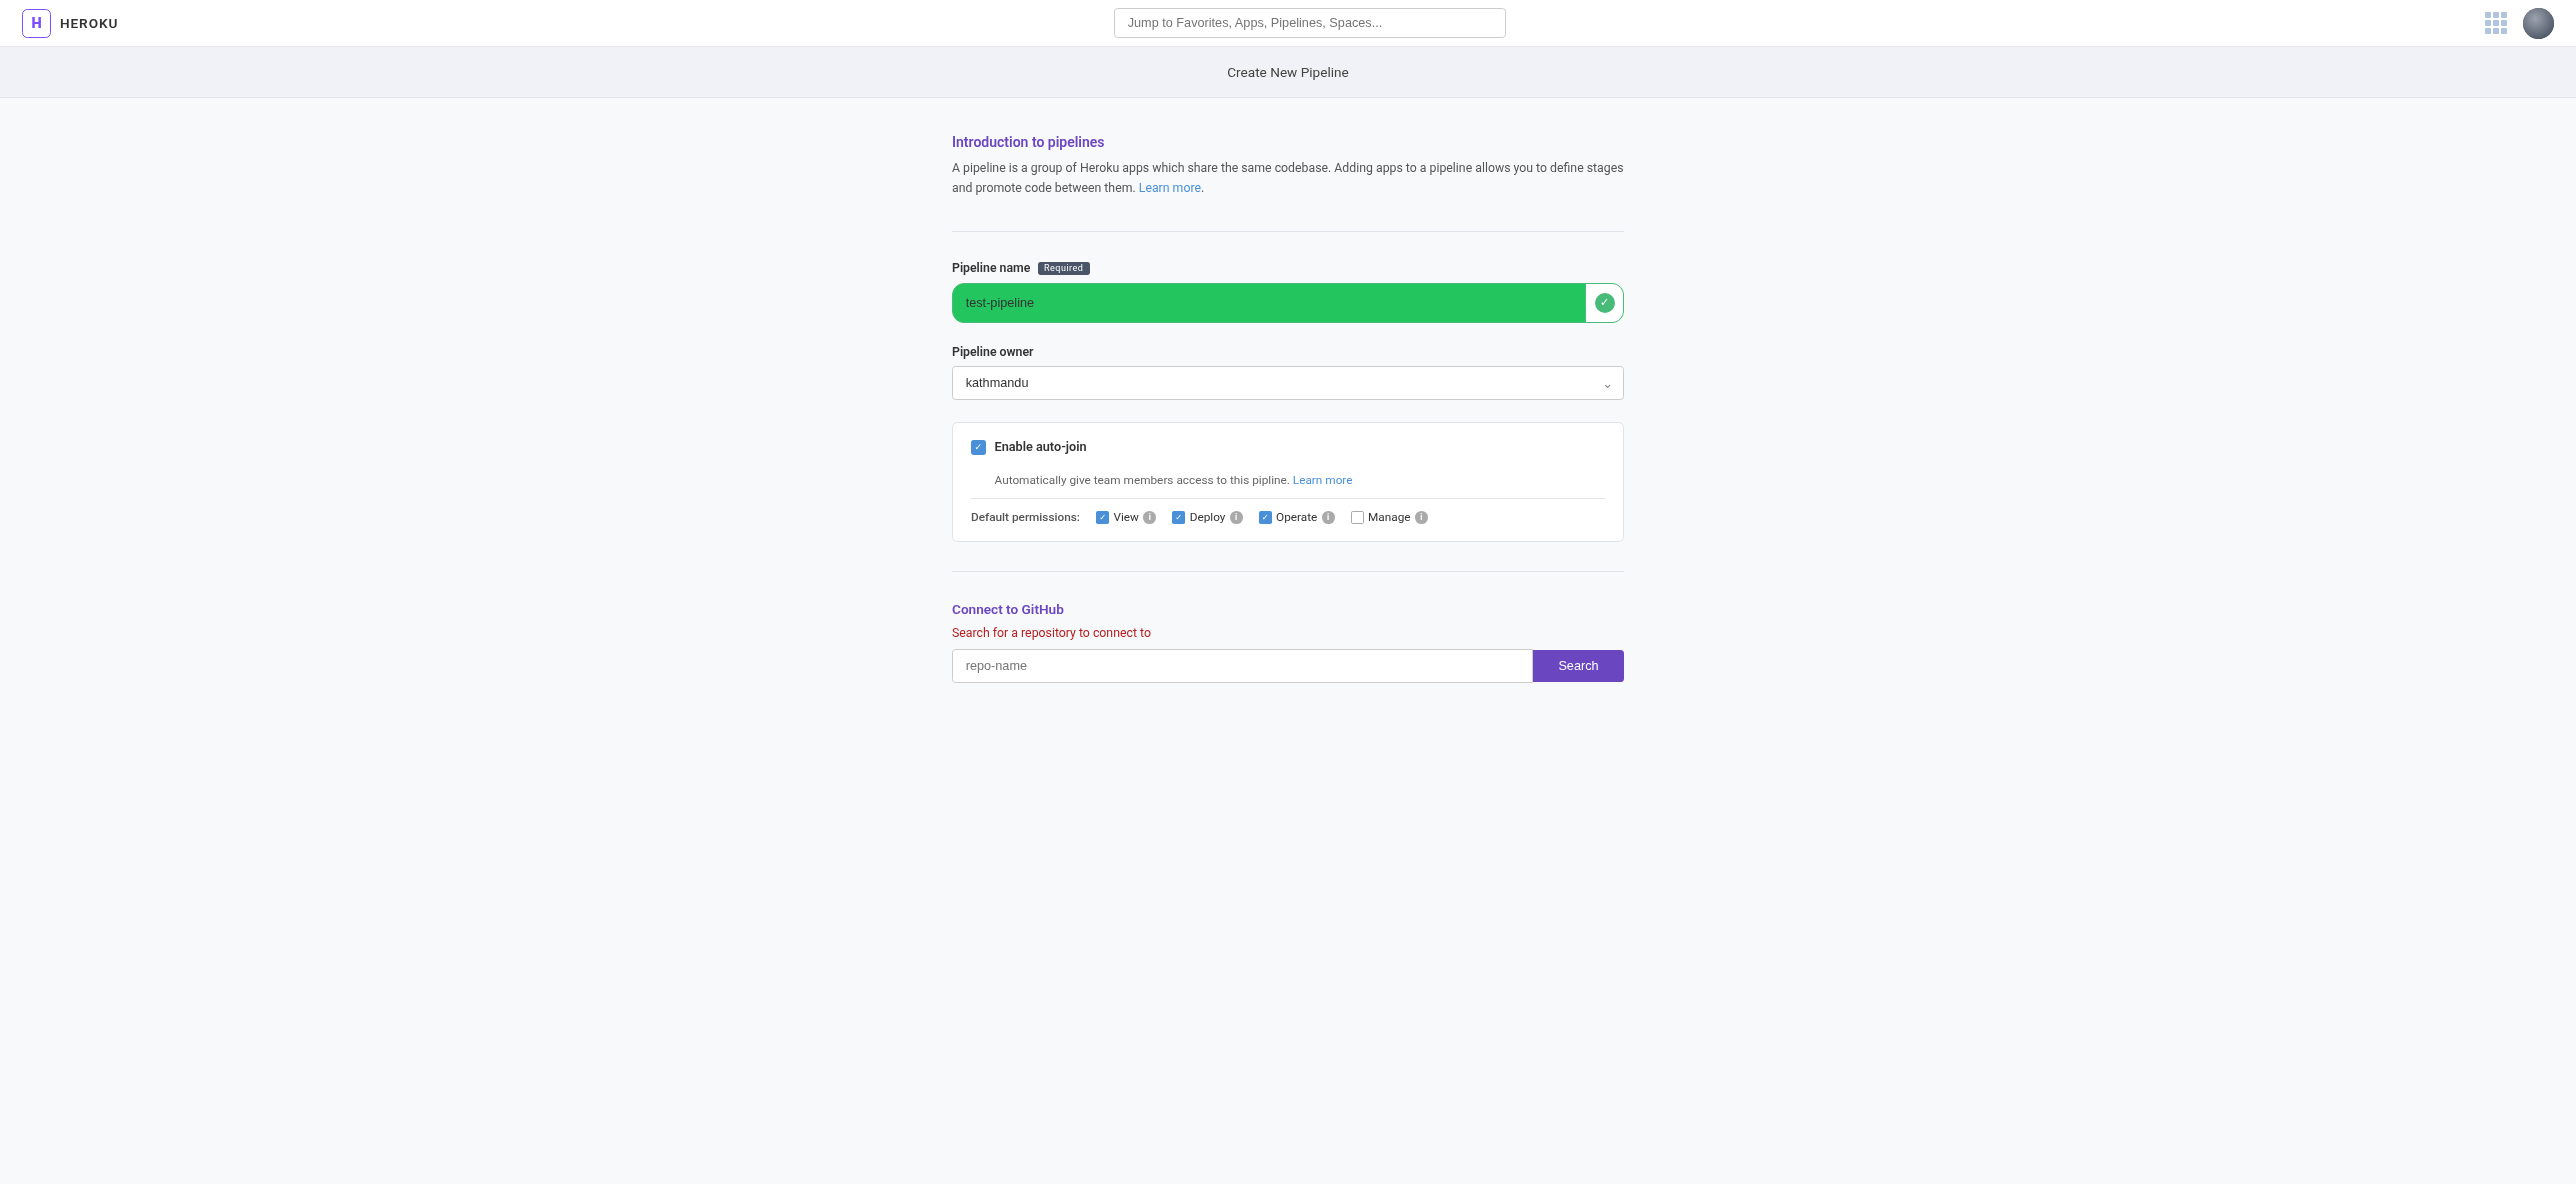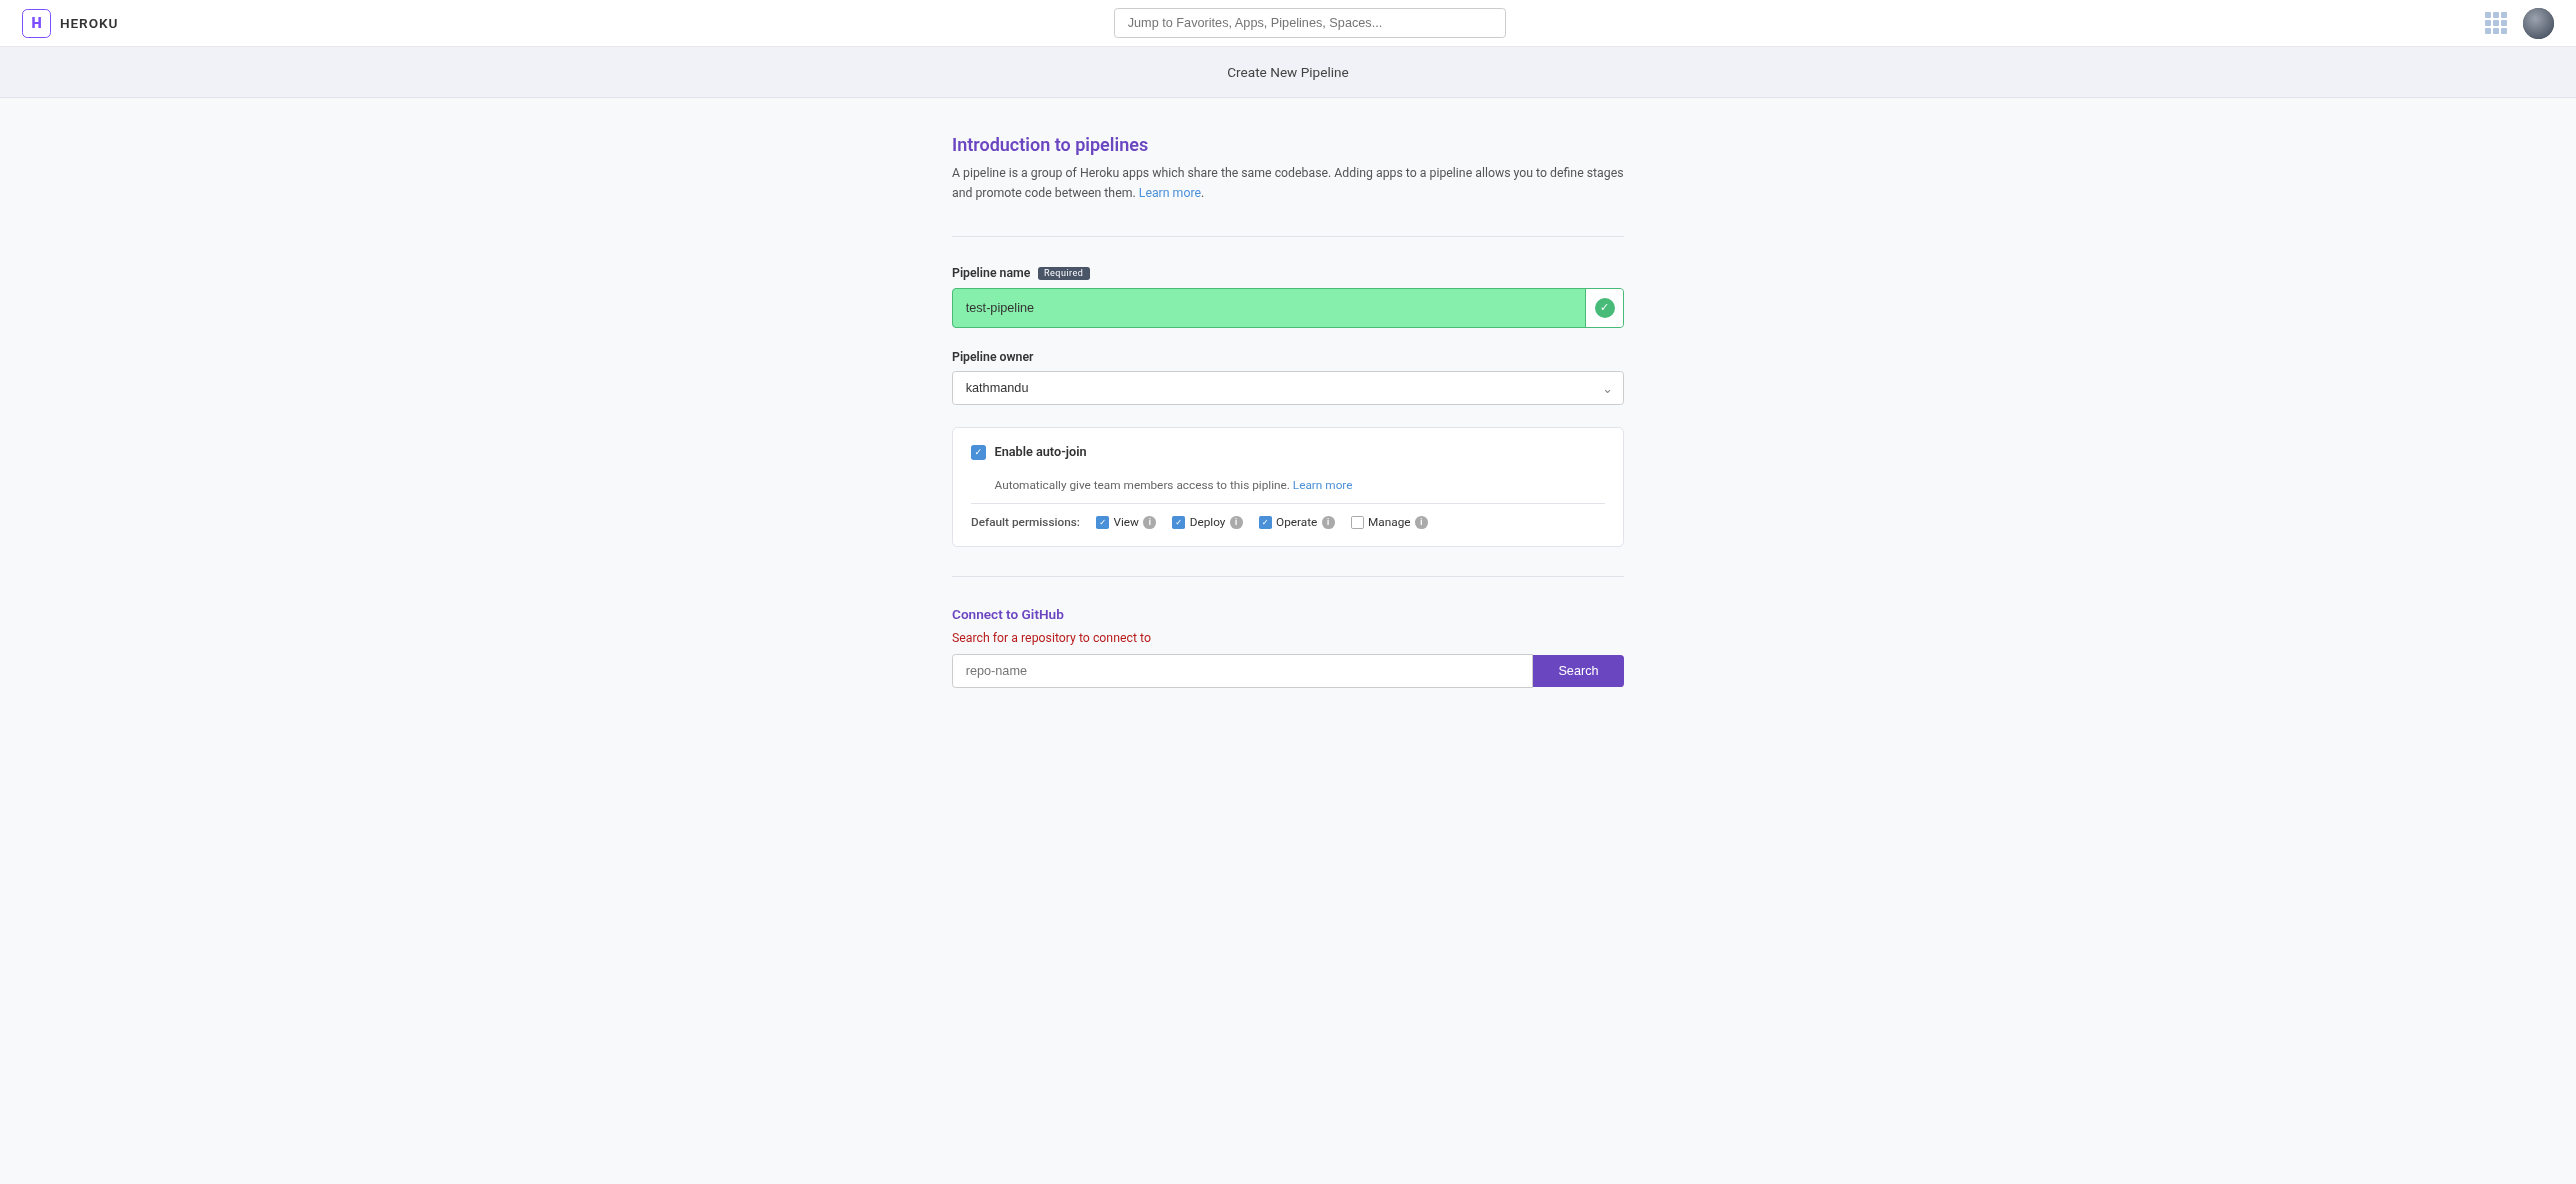--- a/index.html
+++ b/index.html
@@ -108,21 +108,21 @@
       padding: 0 18px;
     }
 
     
     .section {
       margin-bottom: 33px;
     }
 
     .section-title {
       color: #6b46c1;
-      font-size: 18px;
+      font-size: 14px;
       font-weight: 600;
       margin-bottom: 9px;
     }
 
     .section-desc {
       color: #555;
       font-size: 12.3px;
       line-height: 1.6;
       margin-bottom: 0;
     }
@@ -162,23 +162,23 @@
       border-radius: 2.7px;
       font-weight: 400;
       letter-spacing: 0.5px;
     }
 
     .input-with-check {
       display: flex;
       align-items: center;
       gap: 4px;
       border: 1.8px solid #48bb78;
-      border-radius: 4px;
+      border-radius: 12px;
       overflow: hidden;
-      background: #86efac;
+      background: #22c55e;
     }
 
     .input-with-check input {
       flex: 1;
       border: none;
       outline: none;
       padding: 9px 12.7px;
       font-size: 12.7px;
       color: #333;
       background: transparent;

